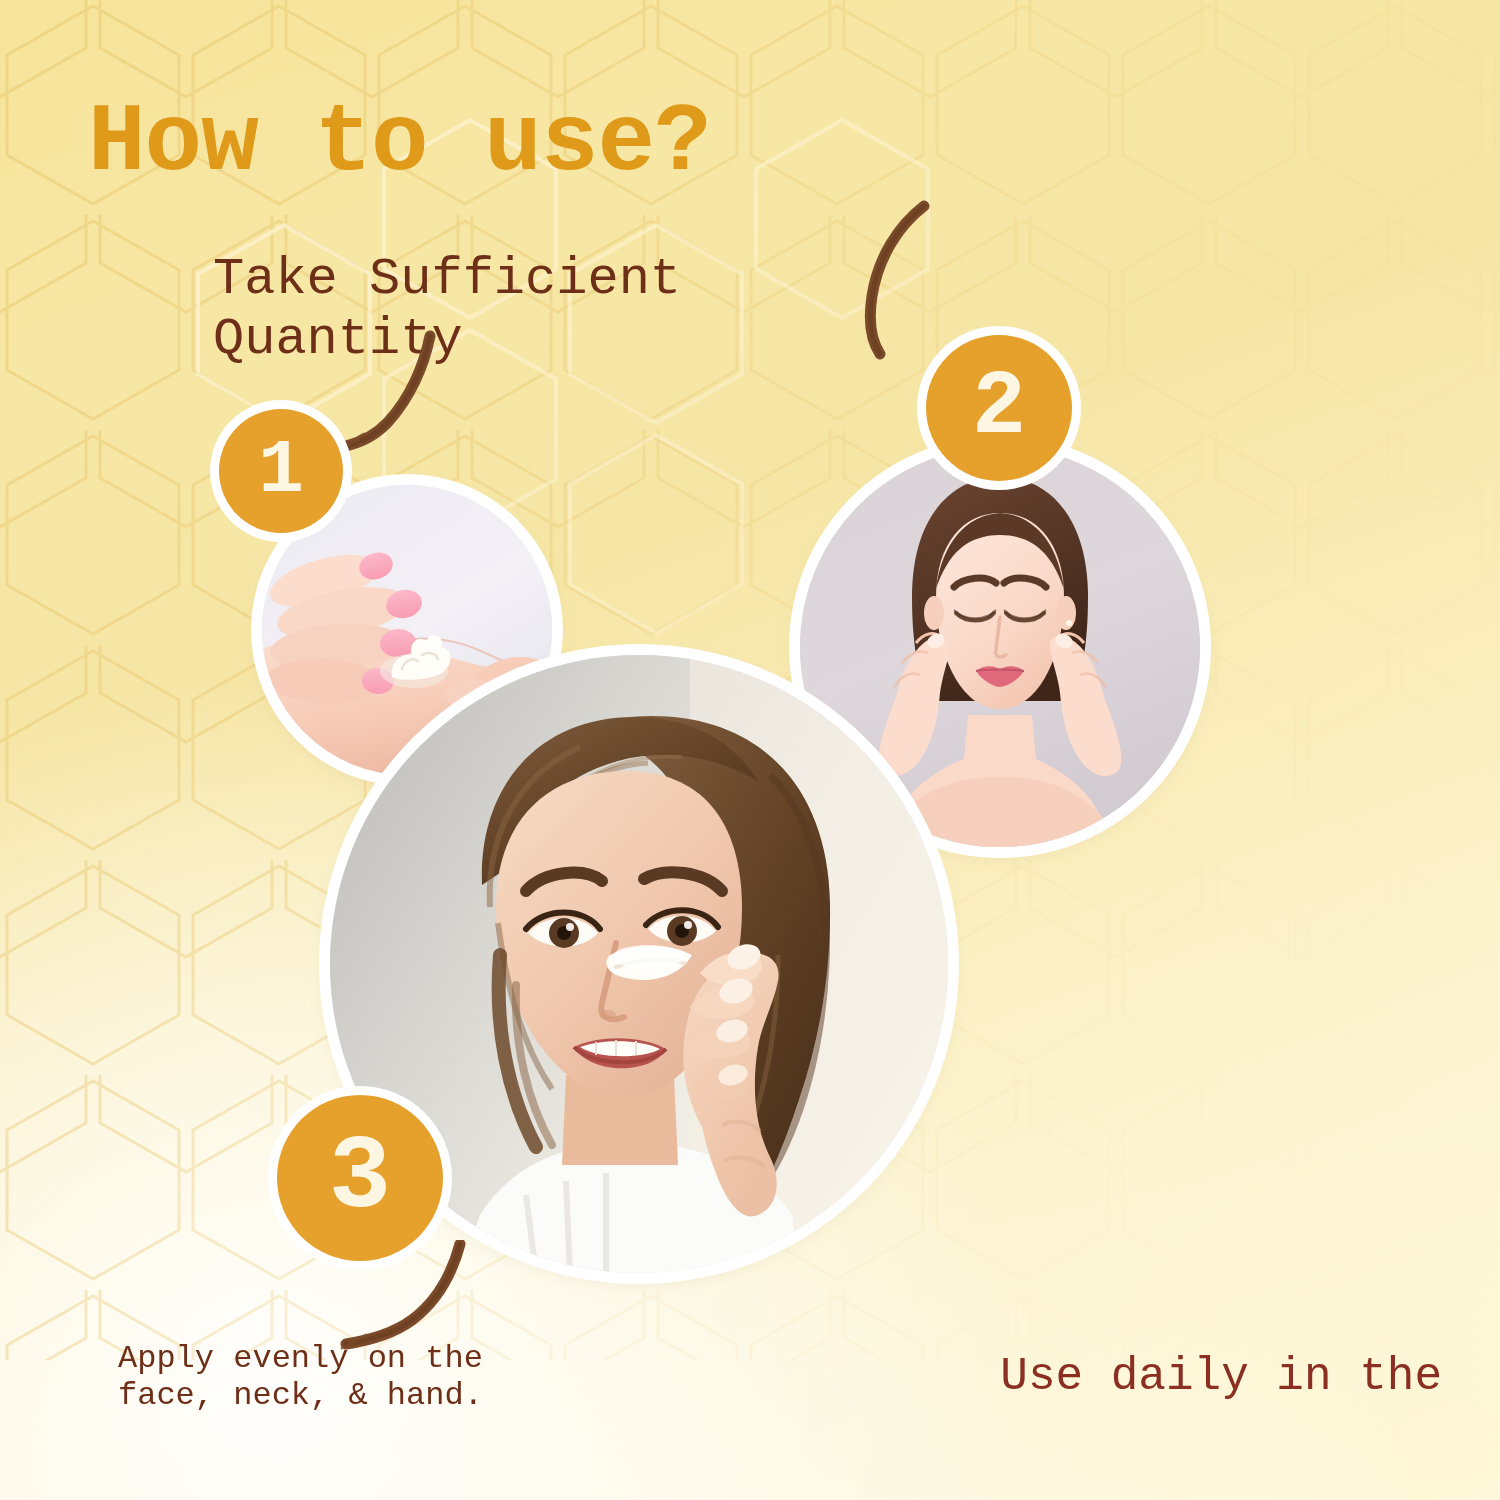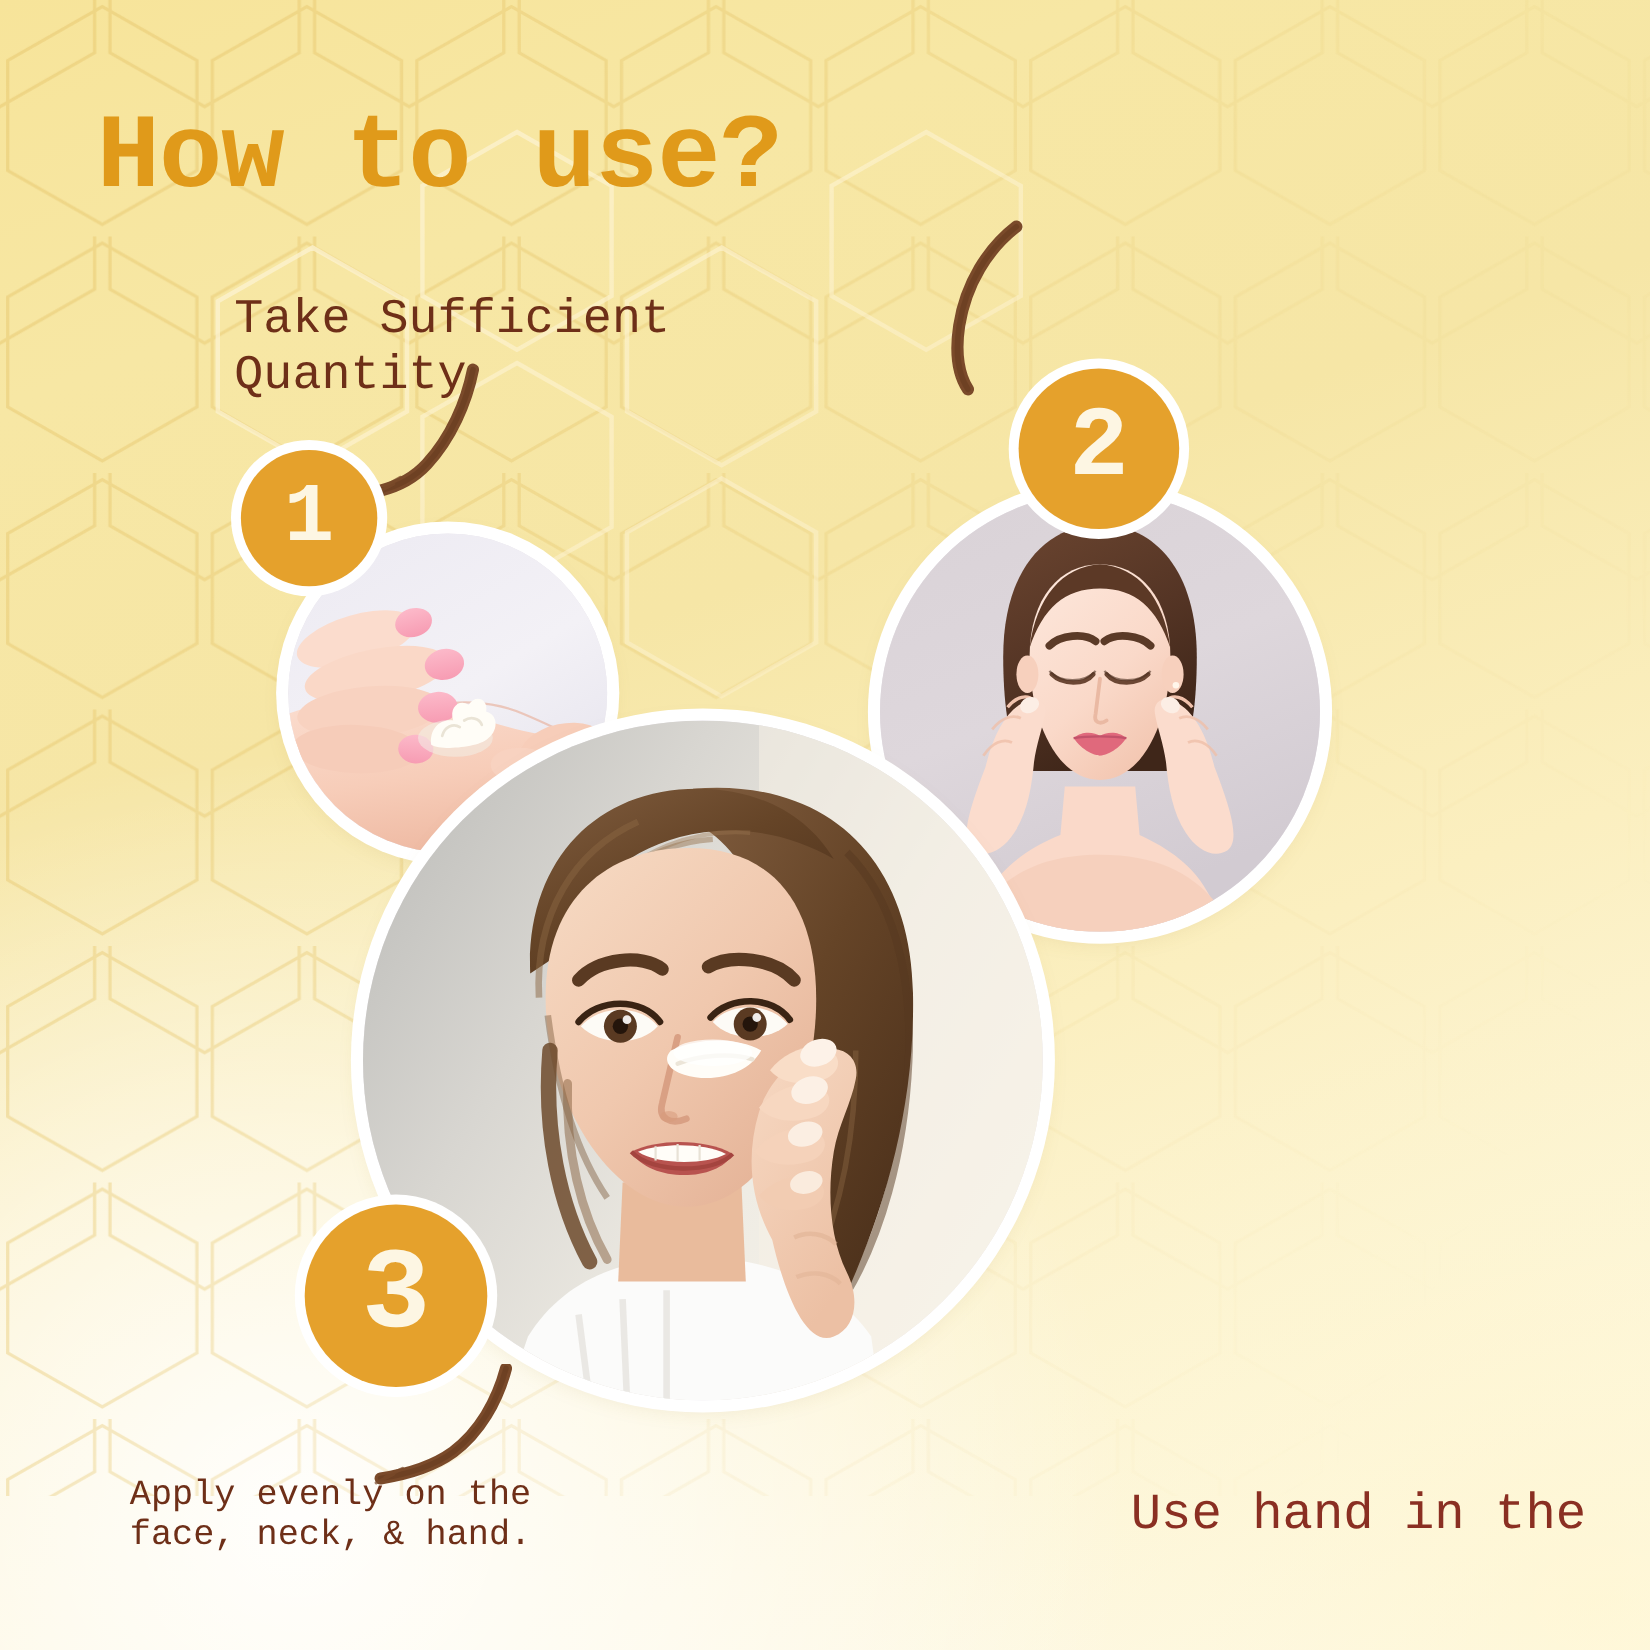--- a/index.html
+++ b/index.html
@@ -42,22 +42,22 @@
   }
 
   
   .caption {
     position: absolute;
     color: #6e2f18;
     line-height: 1.16;
     white-space: pre-line;
   }
   .cap-1 {
-    left: 213px; top: 266px;
-    font-size: 44px;
+    left: 213px; top: 250px;
+    font-size: 52px;
   }
   .cap-2 {
     left: 930px; top: 190px;
     font-size: 44px;
   }
   .cap-3 {
     left: 118px; top: 1340px;
     font-size: 32px;
   }
   .cap-4 {
@@ -163,21 +163,21 @@
   <div class="title">How to use?</div>
 
   <div class="caption cap-1">Take Sufficient
 Quantity</div>
 
 
   <div class="caption cap-3">Apply evenly on the
 face, neck, &amp; hand.</div>
 
   <div class="caption cap-4">
-    <span class="l1">Use hand in the</span>
+    <span class="l1">Use daily in the</span>
   </div>
 
   <div class="stroke stroke-1">
     <svg width="120" height="130" viewBox="0 0 120 130" xmlns="http://www.w3.org/2000/svg">
       <path d="M92,6 C86,36 72,68 50,92 C38,105 24,112 8,116" stroke="#7a4a2a" stroke-width="11" fill="none" stroke-linecap="round"></path>
       <path d="M92,6 C86,36 72,68 50,92 C38,105 24,112 8,116" stroke="#6b3f22" stroke-width="5" fill="none" stroke-linecap="round" opacity="0.75"></path>
       <path d="M20,110 L4,118 M26,104 L12,112" stroke="#7a4a2a" stroke-width="3" stroke-linecap="round" opacity="0.7"></path>
     </svg>
   </div>
 

